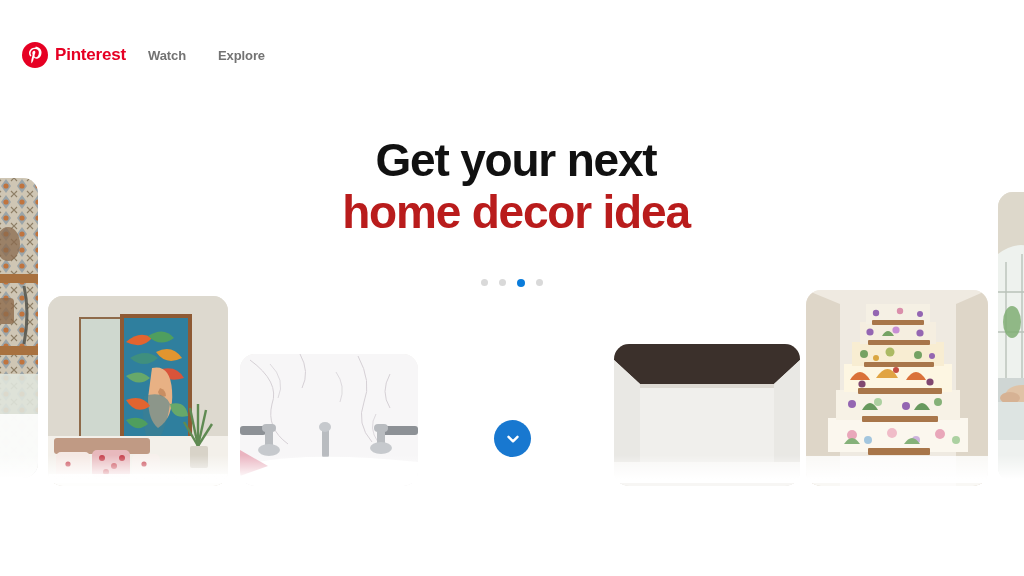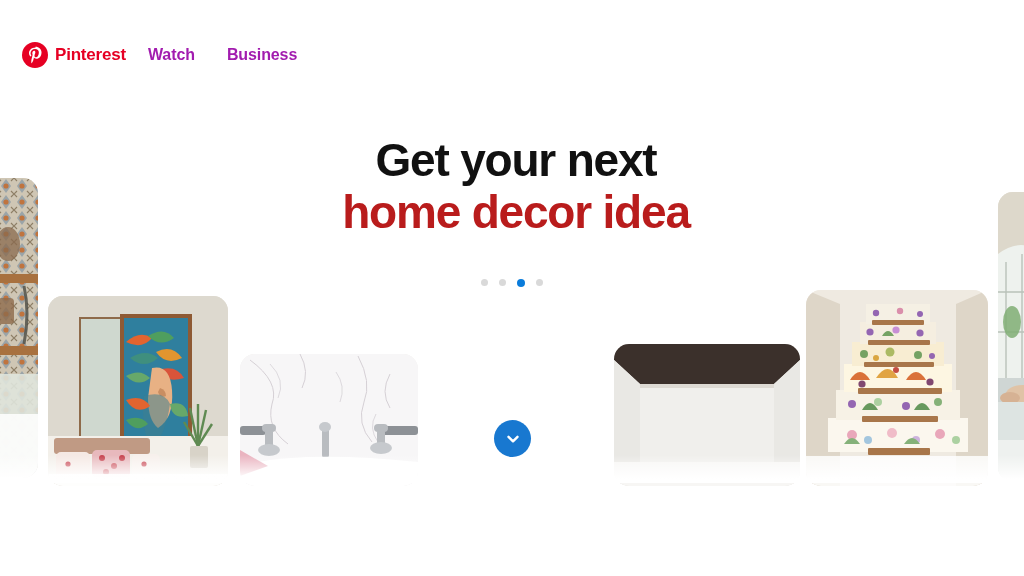--- a/index.html
+++ b/index.html
@@ -15,21 +15,21 @@
   
   .header {
     position:absolute; top:0; left:0; width:1024px; height:110px;
     display:flex; align-items:center; z-index:40; background:#fff;
   }
   .nav-left { display:flex; align-items:center; margin-left:22px; }
   .logo-wrap { display:flex; align-items:center; gap:7px; }
   .logo-mark { width:26px; height:26px; display:block; }
   .logo-text { font-size:17px; font-weight:bold; color:#e60023; letter-spacing:-0.2px; }
   .nav-link {
-    font-size:16px; font-weight:bold; color:#a21caf; letter-spacing:-0.1px;
+    font-size:13px; font-weight:bold; color:#737373; letter-spacing:-0.1px;
     padding:8px 10px; border-radius:18px; cursor:pointer; white-space:nowrap;
   }
   .nav-left .nav-link { margin-left:12px; }
   .nav-right {
     margin-left:auto; margin-right:18px; display:flex; align-items:center; gap:4px;
   }
   .nav-right .nav-link { padding:8px 13px; }
   .btn {
     font-size:13.5px; font-weight:bold; border:none; border-radius:22px;
     padding:9px 17px; cursor:pointer; font-family:inherit; white-space:nowrap;
@@ -325,21 +325,21 @@
   <div class="header">
     <div class="nav-left">
       <div class="logo-wrap">
         <svg class="logo-mark" viewBox="0 0 26 26">
           <circle cx="13" cy="13" r="13" fill="#e60023"></circle>
           <path d="M13.6 5.6c-4.3 0-6.6 2.9-6.6 5.6 0 1.3.7 2.8 1.8 3.3.2.1.3 0 .3-.2l.2-.8c.05-.2.03-.27-.12-.45-.4-.5-.63-1.1-.63-1.8 0-2.3 1.7-4.3 4.5-4.3 2.45 0 3.8 1.5 3.8 3.5 0 2.6-1.15 4.8-2.9 4.8-.95 0-1.67-.8-1.44-1.77.28-1.17.82-2.42.82-3.26 0-.75-.4-1.38-1.24-1.38-.98 0-1.77 1.02-1.77 2.38 0 .87.3 1.46.3 1.46l-1.2 5.06c-.35 1.5-.05 3.33-.03 3.52.02.1.15.13.2.05.1-.12 1.3-1.6 1.7-3.07.12-.42.68-2.64.68-2.64.34.64 1.32 1.2 2.36 1.2 3.1 0 5.2-2.83 5.2-6.62 0-2.87-2.43-5.54-6.13-5.54z" fill="#fff"></path>
         </svg>
         <span class="logo-text">Pinterest</span>
       </div>
       <span class="nav-link">Watch</span>
-      <span class="nav-link">Business</span>
+      <span class="nav-link">Explore</span>
     </div>
 
   </div>
 
   <div class="hero-text">
     <div class="hero-line1">Get your next</div>
     <div class="hero-line2">home decor idea</div>
   </div>
 
   <div class="dots">

